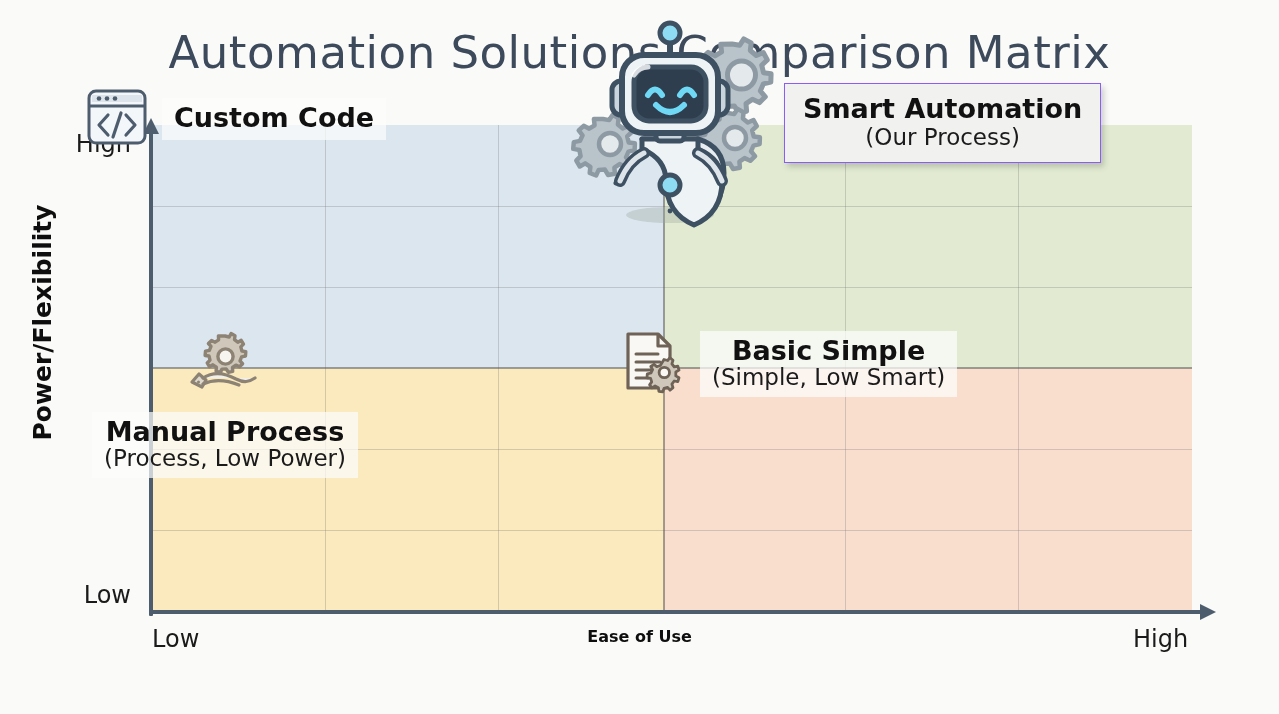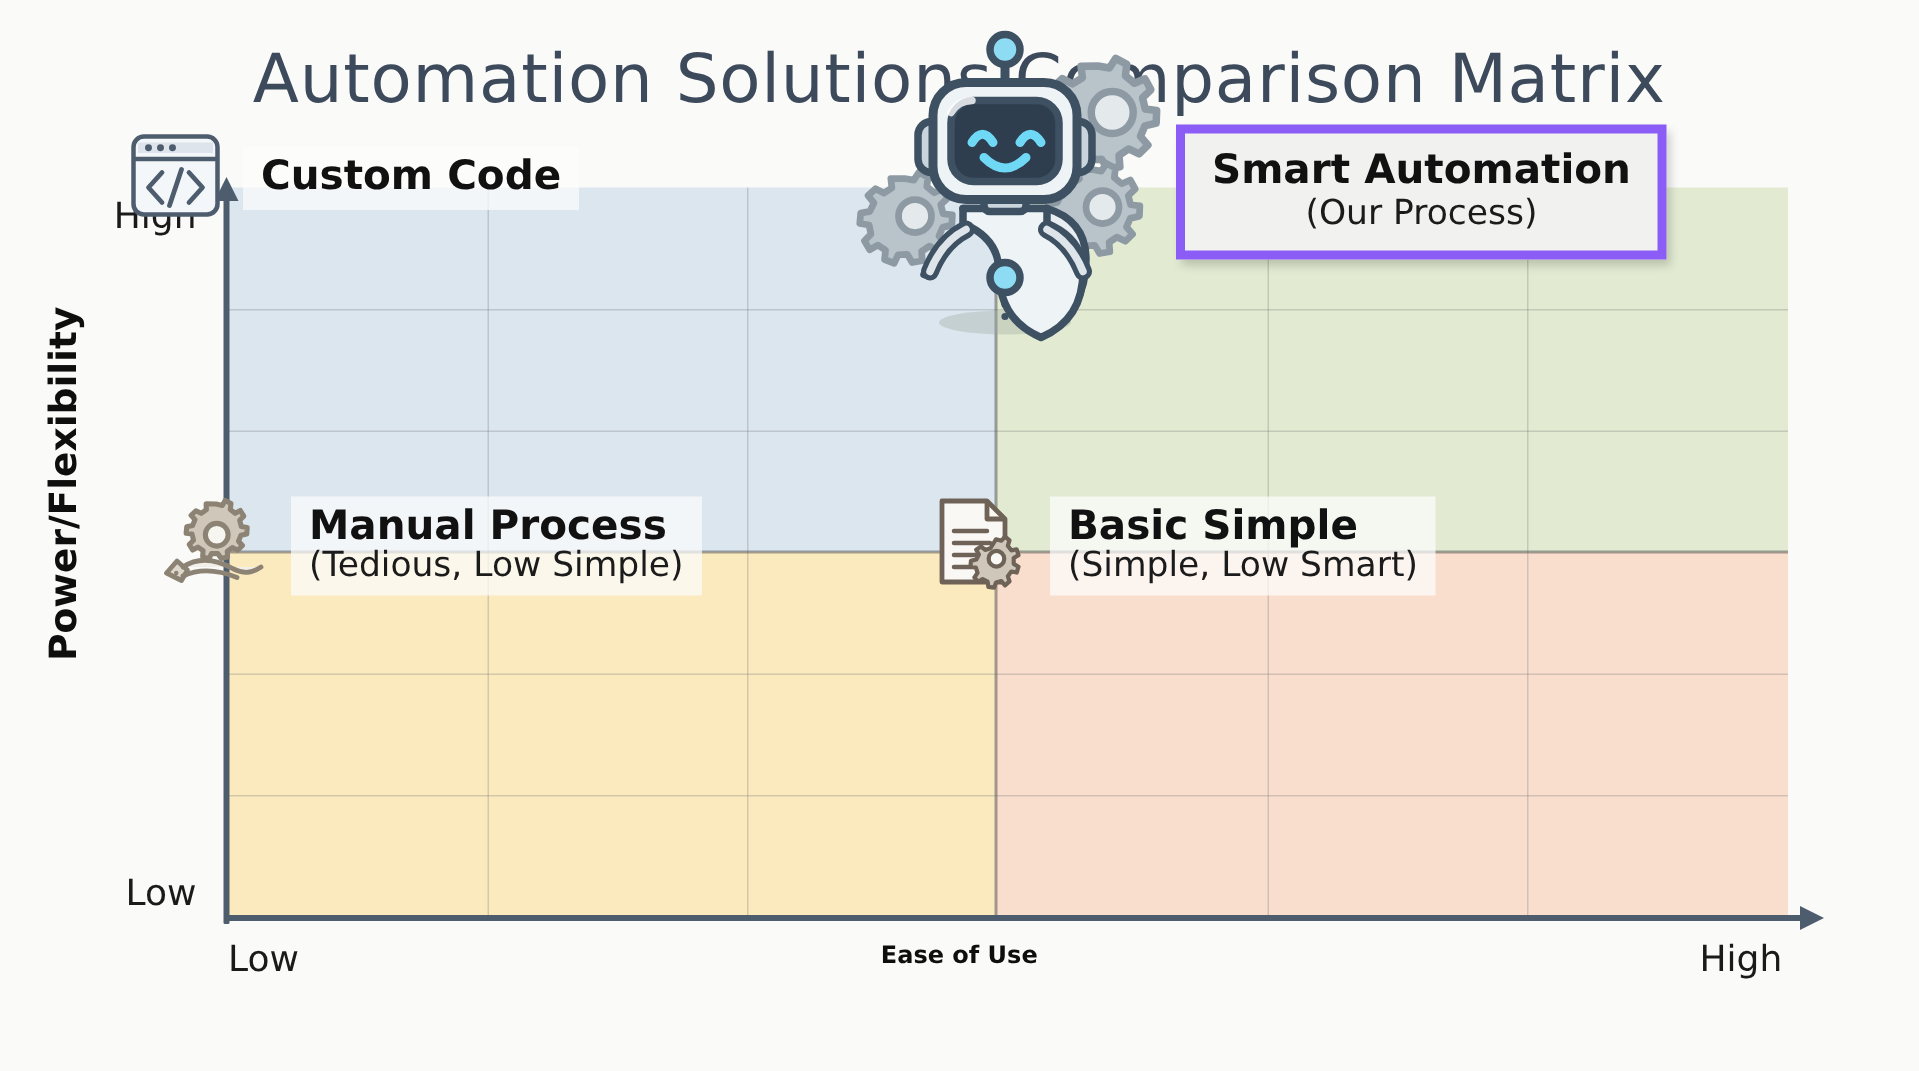--- a/index.html
+++ b/index.html
@@ -160,47 +160,48 @@
   .item-icon {
     flex: 0 0 auto;
     display: block;
   }
   .item-text {
     padding: 5px 12px 7px 12px;
     background: rgba(252,252,252,0.72);
     display: flex;
     flex-direction: column;
     line-height: 1.08;
+    align-items: center;
   }
   .item-title {
     font-family: "DejaVu Sans", sans-serif;
     font-size: 27px;
     font-weight: bold;
     color: #111111;
     white-space: nowrap;
   }
   .item-sub {
     font-family: "DejaVu Sans", sans-serif;
     font-size: 23px;
     font-weight: 400;
     color: #1b1b1b;
     white-space: nowrap;
   }
 
   #item-custom-code  { left: 86px;  top: 88px; }
-  #item-manual-process { left: 108px; top: 330px; }
+  #item-manual-process { left: 92px; top: 330px; flex-direction: column; }
   #item-basic-scripts { left: 620px; top: 330px; }
 
   
   #item-smart-automation {
     position: absolute;
     left: 784px;
     top: 83px;
     background: #f1f1f0;
-    border: 6px solid #8b5cf6;
+    border: 1px solid #8b5cf6;
     box-shadow: 3px 4px 6px rgba(0,0,0,0.18);
     padding: 9px 18px 12px 18px;
     text-align: center;
   }
   #item-smart-automation .item-title,
   #item-smart-automation .item-sub { text-align: center; }
 
   
   #robot-illustration {
     position: absolute;
@@ -280,21 +281,21 @@
       <g fill="none" stroke="#8d8374" stroke-width="3.2" stroke-linecap="round" stroke-linejoin="round">
         <path d="M3 52 L10 44 L17 50 L13 57 Z" fill="#ded8cc"></path>
         <path d="M14 48 C26 40, 38 44, 47 49 C55 53, 60 52, 66 48" fill="#f2efe8"></path>
         <path d="M14 54 C27 48, 40 51, 50 55"></path>
       </g>
       <circle cx="9.5" cy="52" r="1.5" fill="#8d8374"></circle>
     </svg>
   </span>
   <span class="item-text">
     <span class="item-title">Manual Process</span>
-    <span class="item-sub">(Tedious, Low Simple)</span>
+    <span class="item-sub">(Process, Low Power)</span>
   </span>
 </div>
 
 <div class="quad-item" id="item-basic-scripts">
   <span class="item-icon">
     <svg width="66" height="64" viewBox="0 0 66 64">
       <path d="M8 4 H38 L50 16 V58 H8 Z" fill="#faf8f4" stroke="#6f6257" stroke-width="3.2" stroke-linejoin="round"></path>
       <path d="M38 4 V16 H50" fill="none" stroke="#6f6257" stroke-width="3.2" stroke-linejoin="round"></path>
       <g stroke="#6f6257" stroke-width="3" stroke-linecap="round">
         <path d="M16 24 H38"></path>

